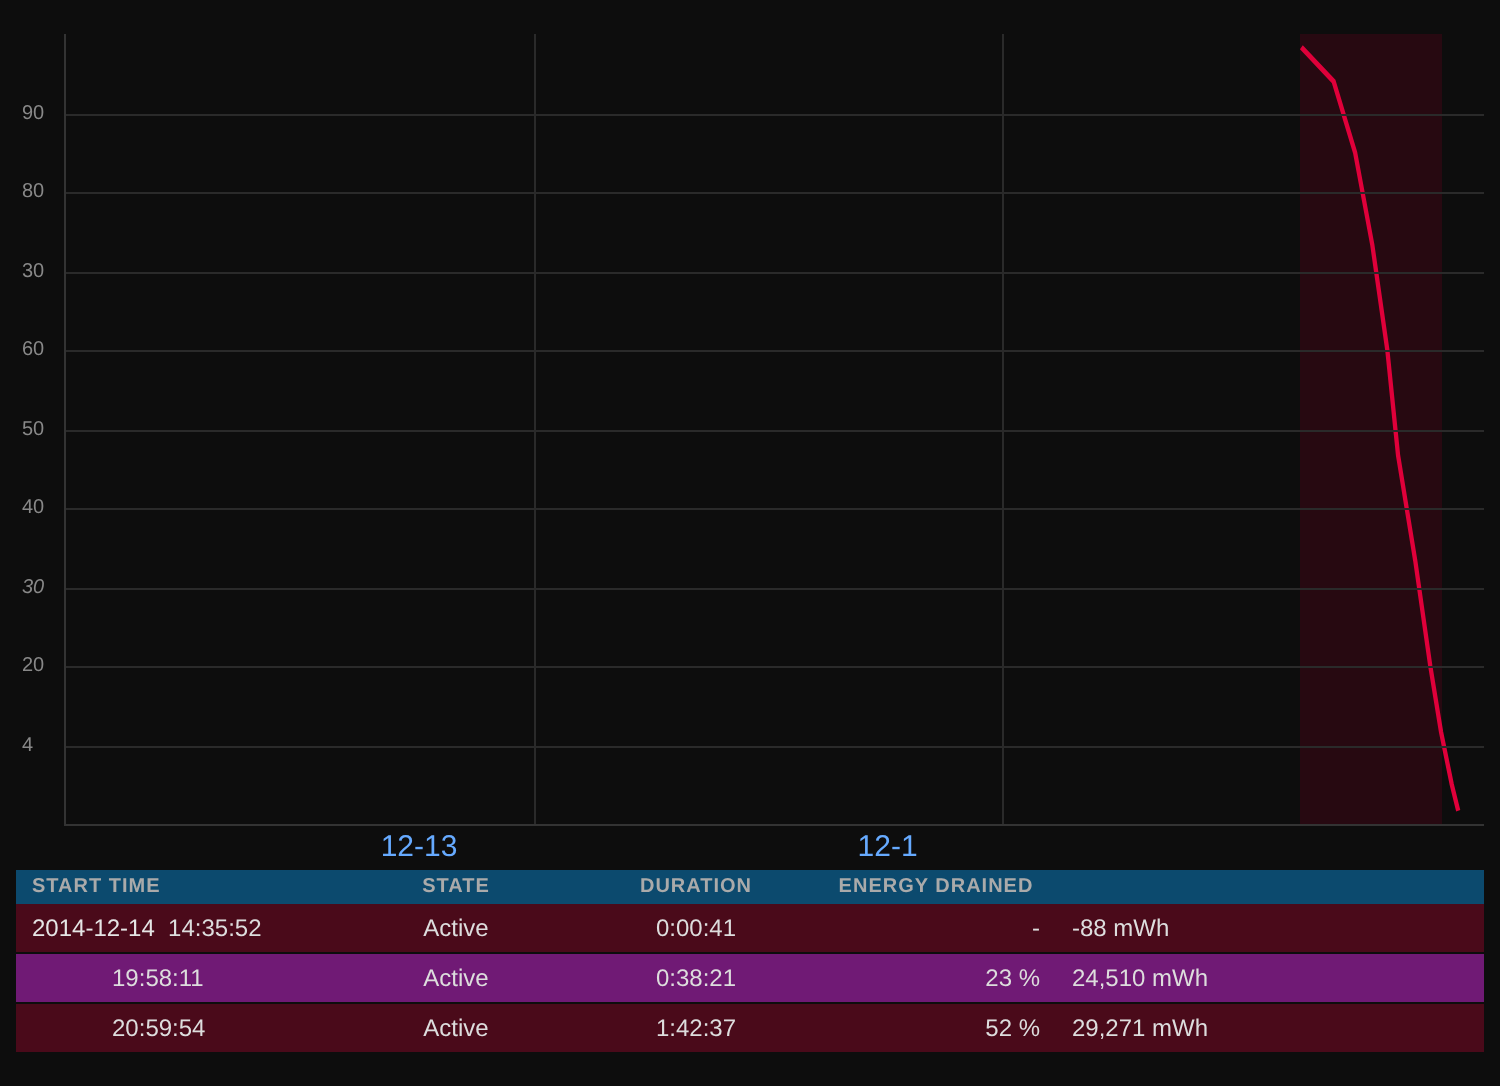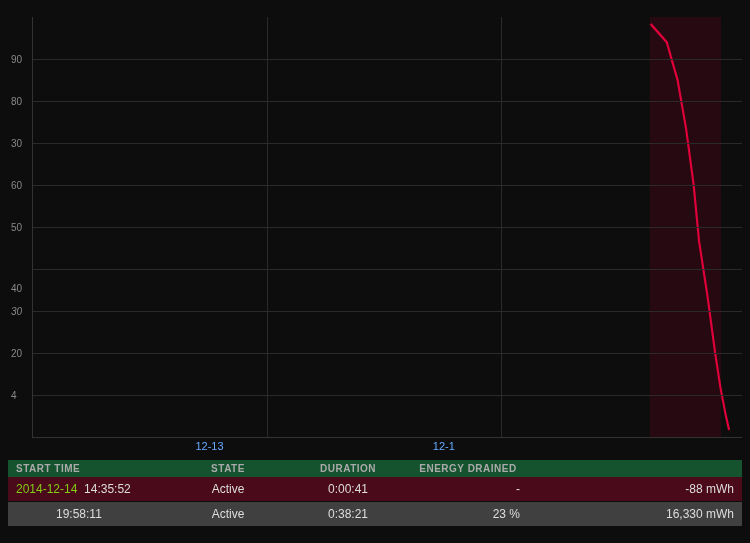--- a/index.html
+++ b/index.html
@@ -113,48 +113,48 @@
     .x-axis {
       display: flex;
       margin-left: 24px;
       height: 18px;
       position: relative;
     }
 
     .x-label {
       position: absolute;
       color: #6af;
-      font-size: 11px;
+      font-size: 15px;
       transform: translateX(-50%);
       top: 2px;
     }
 
     
     .data-table {
       width: 100%;
       border-collapse: collapse;
       margin-top: 4px;
     }
 
     .data-table thead tr {
-      background: #14532d;
+      background: #0c4a6e;
     }
 
     .data-table thead th {
       color: #aaa;
       font-weight: 600;
       font-size: 10px;
       text-align: left;
       padding: 3px 8px;
       letter-spacing: 0.5px;
       text-transform: uppercase;
     }
 
     .data-table tbody tr {
-      background: #404040;
+      background: #701a75;
       border-bottom: 1px solid #0d0d0d;
     }
 
     .data-table tbody tr:nth-child(odd) {
       background: #200d14;
     }
 
     .data-table tbody tr.highlighted {
       background: #4a0a1a;
     }
@@ -162,21 +162,21 @@
     .data-table tbody td {
       padding: 5px 8px;
       color: #ddd;
       font-size: 12px;
     }
 
     .col-start { width: 160px; }
     .col-state { width: 120px; text-align: center; }
     .col-duration { width: 120px; text-align: center; }
     .col-energy { width: 120px; text-align: right; }
-    .col-mwh { text-align: right; }
+    .col-mwh { }
 
     .data-table thead th.col-state,
     .data-table thead th.col-duration,
     .data-table thead th.col-energy {
       text-align: center;
     }
     .data-table thead th.col-mwh {
       text-align: right;
     }
   </style>
@@ -205,21 +205,21 @@
           <div class="grid-label" style="top: 10%;">90</div>
           <div class="grid-line" style="top: 20%;"></div>
           <div class="grid-label" style="top: 20%;">80</div>
           <div class="grid-line" style="top: 30%;"></div>
           <div class="grid-label" style="top: 30%;">30</div>
           <div class="grid-line" style="top: 40%;"></div>
           <div class="grid-label" style="top: 40%;">60</div>
           <div class="grid-line" style="top: 50%;"></div>
           <div class="grid-label" style="top: 50%;">50</div>
           <div class="grid-line" style="top: 60%;"></div>
-          <div class="grid-label" style="top: 60%; margin-top: 19px;">40</div>
+          <div class="grid-label" style="top: 60%;">40</div>
           <div class="grid-line" style="top: 70%;"></div>
           <div class="grid-label" style="top: 70%; font-style: italic;">30</div>
           <div class="grid-line" style="top: 80%;"></div>
           <div class="grid-label" style="top: 80%;">20</div>
           <div class="grid-line" style="top: 90%;"></div>
           <div class="grid-label" style="top: 90%;">4</div>
           <div class="vert-line" style="left: 33%;"></div>
           <div class="vert-line" style="left: 66%;"></div>
         </div>
     </div>
@@ -235,28 +235,35 @@
       <tr>
         <th class="col-start">START TIME</th>
         <th class="col-state">STATE</th>
         <th class="col-duration">DURATION</th>
         <th class="col-energy">ENERGY DRAINED</th>
         <th class="col-mwh"></th>
       </tr>
     </thead>
     <tbody id="tableBody">
     <tr class="highlighted">
-    <td class="col-start"><span style="color:#84cc16">2014-12-14</span>&nbsp;&nbsp;14:35:52</td>
+    <td class="col-start"><span style="color:#e5e5e5">2014-12-14</span>&nbsp;&nbsp;14:35:52</td>
     <td class="col-state">Active</td>
     <td class="col-duration">0:00:41</td>
     <td class="col-energy">-</td>
     <td class="col-mwh">-88 mWh</td>
   </tr>
         <tr>
     <td class="col-start">&nbsp;&nbsp;&nbsp;&nbsp;&nbsp;&nbsp;&nbsp;&nbsp;&nbsp;&nbsp;&nbsp;&nbsp;19:58:11</td>
     <td class="col-state">Active</td>
     <td class="col-duration">0:38:21</td>
     <td class="col-energy">23 %</td>
-    <td class="col-mwh">16,330 mWh</td>
+    <td class="col-mwh">24,510 mWh</td>
+  </tr>
+        <tr class="highlighted">
+    <td class="col-start">&nbsp;&nbsp;&nbsp;&nbsp;&nbsp;&nbsp;&nbsp;&nbsp;&nbsp;&nbsp;&nbsp;&nbsp;20:59:54</td>
+    <td class="col-state">Active</td>
+    <td class="col-duration">1:42:37</td>
+    <td class="col-energy">52 %</td>
+    <td class="col-mwh">29,271 mWh</td>
   </tr>
       </tbody>
   </table>
 </div>
 
 </body></html>

